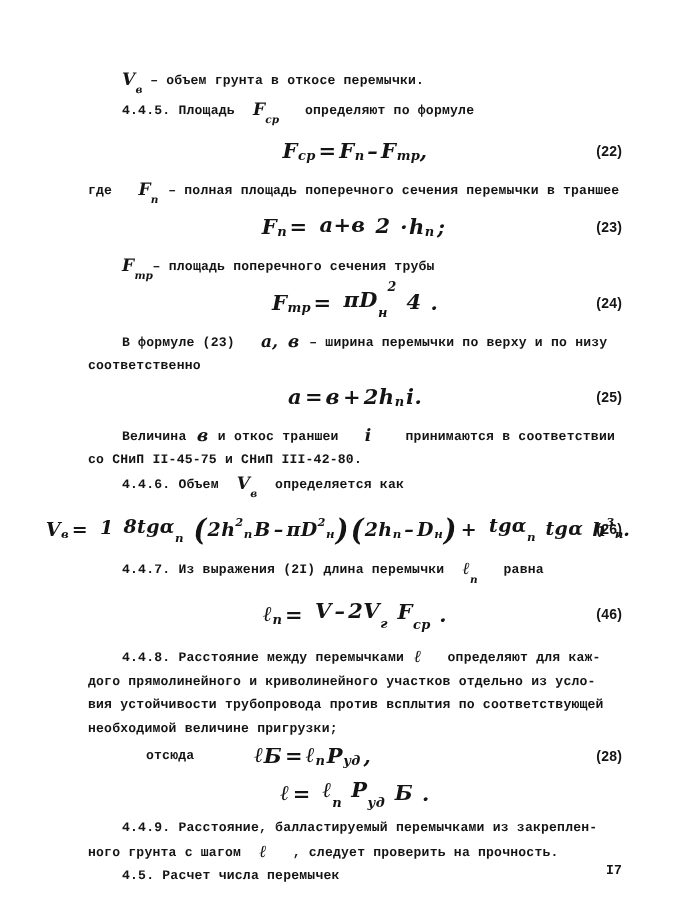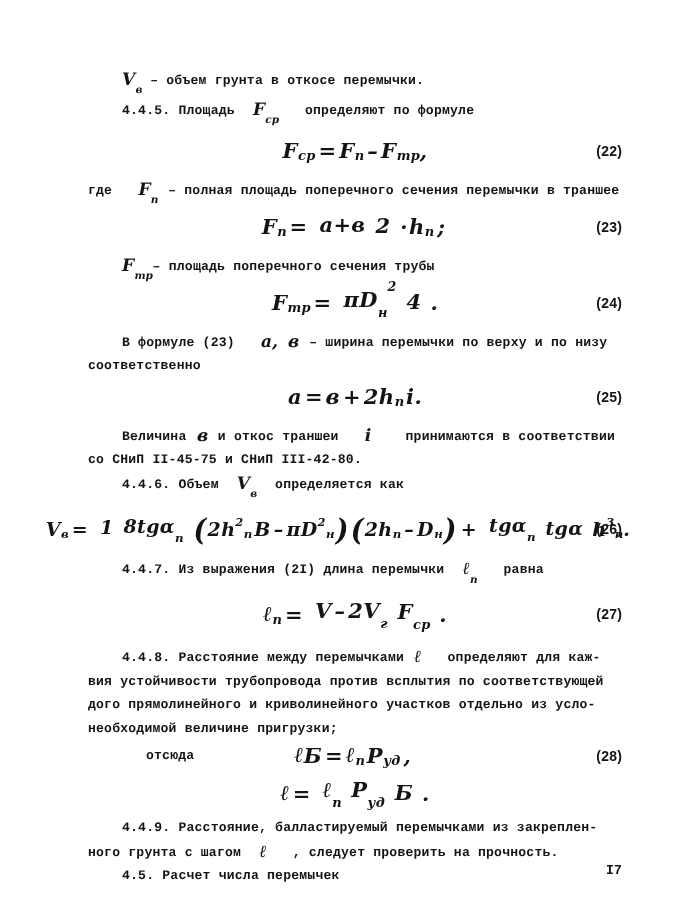--- a/index.html
+++ b/index.html
@@ -265,31 +265,31 @@
       <span>ℓ</span>
         <sub class="s">п</sub>
       <span class="op">=</span>
       <span class="fr">
         <span class="num"><span>V</span><span class="op">–</span><span>2</span><span>V</span><sub class="s">г</sub></span>
         <span class="bar"></span>
         <span class="den"><span>F</span><sub class="s">ср</sub></span>
       </span>
       <span>.</span>
     </span>
-    <span class="fnum">(27)</span>
+    <span class="fnum">(46)</span>
   </div>
 
   <div class="gap8"></div>
 
   <div class="ln ind"><span>4.4.8. Расстояние между перемычками</span><span class="thin"> </span><span class="mi"><span>ℓ</span></span><span class="thin">   </span><span>определяют для каж-</span></div>
+  <div class="ln">дого прямолинейного и криволинейного участков отдельно из усло-</div>
   <div class="ln">вия устойчивости трубопровода против всплытия по соответствующей</div>
-  <div class="ln">дого прямолинейного и криволинейного участков отдельно из усло-</div>
   <div class="ln">необходимой величине пригрузки;</div>
 
-  <div class="frow" style="justify-content:flex-start;min-height:30px;gap:40px;">
+  <div class="frow" style="justify-content:flex-start;min-height:30px;">
     <span class="ln ind2">отсюда</span>
     <span class="fml" style="margin-left:60px;">
       <span>ℓ</span>
         <span>Б</span>
       <span class="op">=</span>
       <span>ℓ</span>
         <sub class="s">п</sub>
       <span class="thin"> </span>
         <span>P</span>
         <sub class="s">уд</sub>

